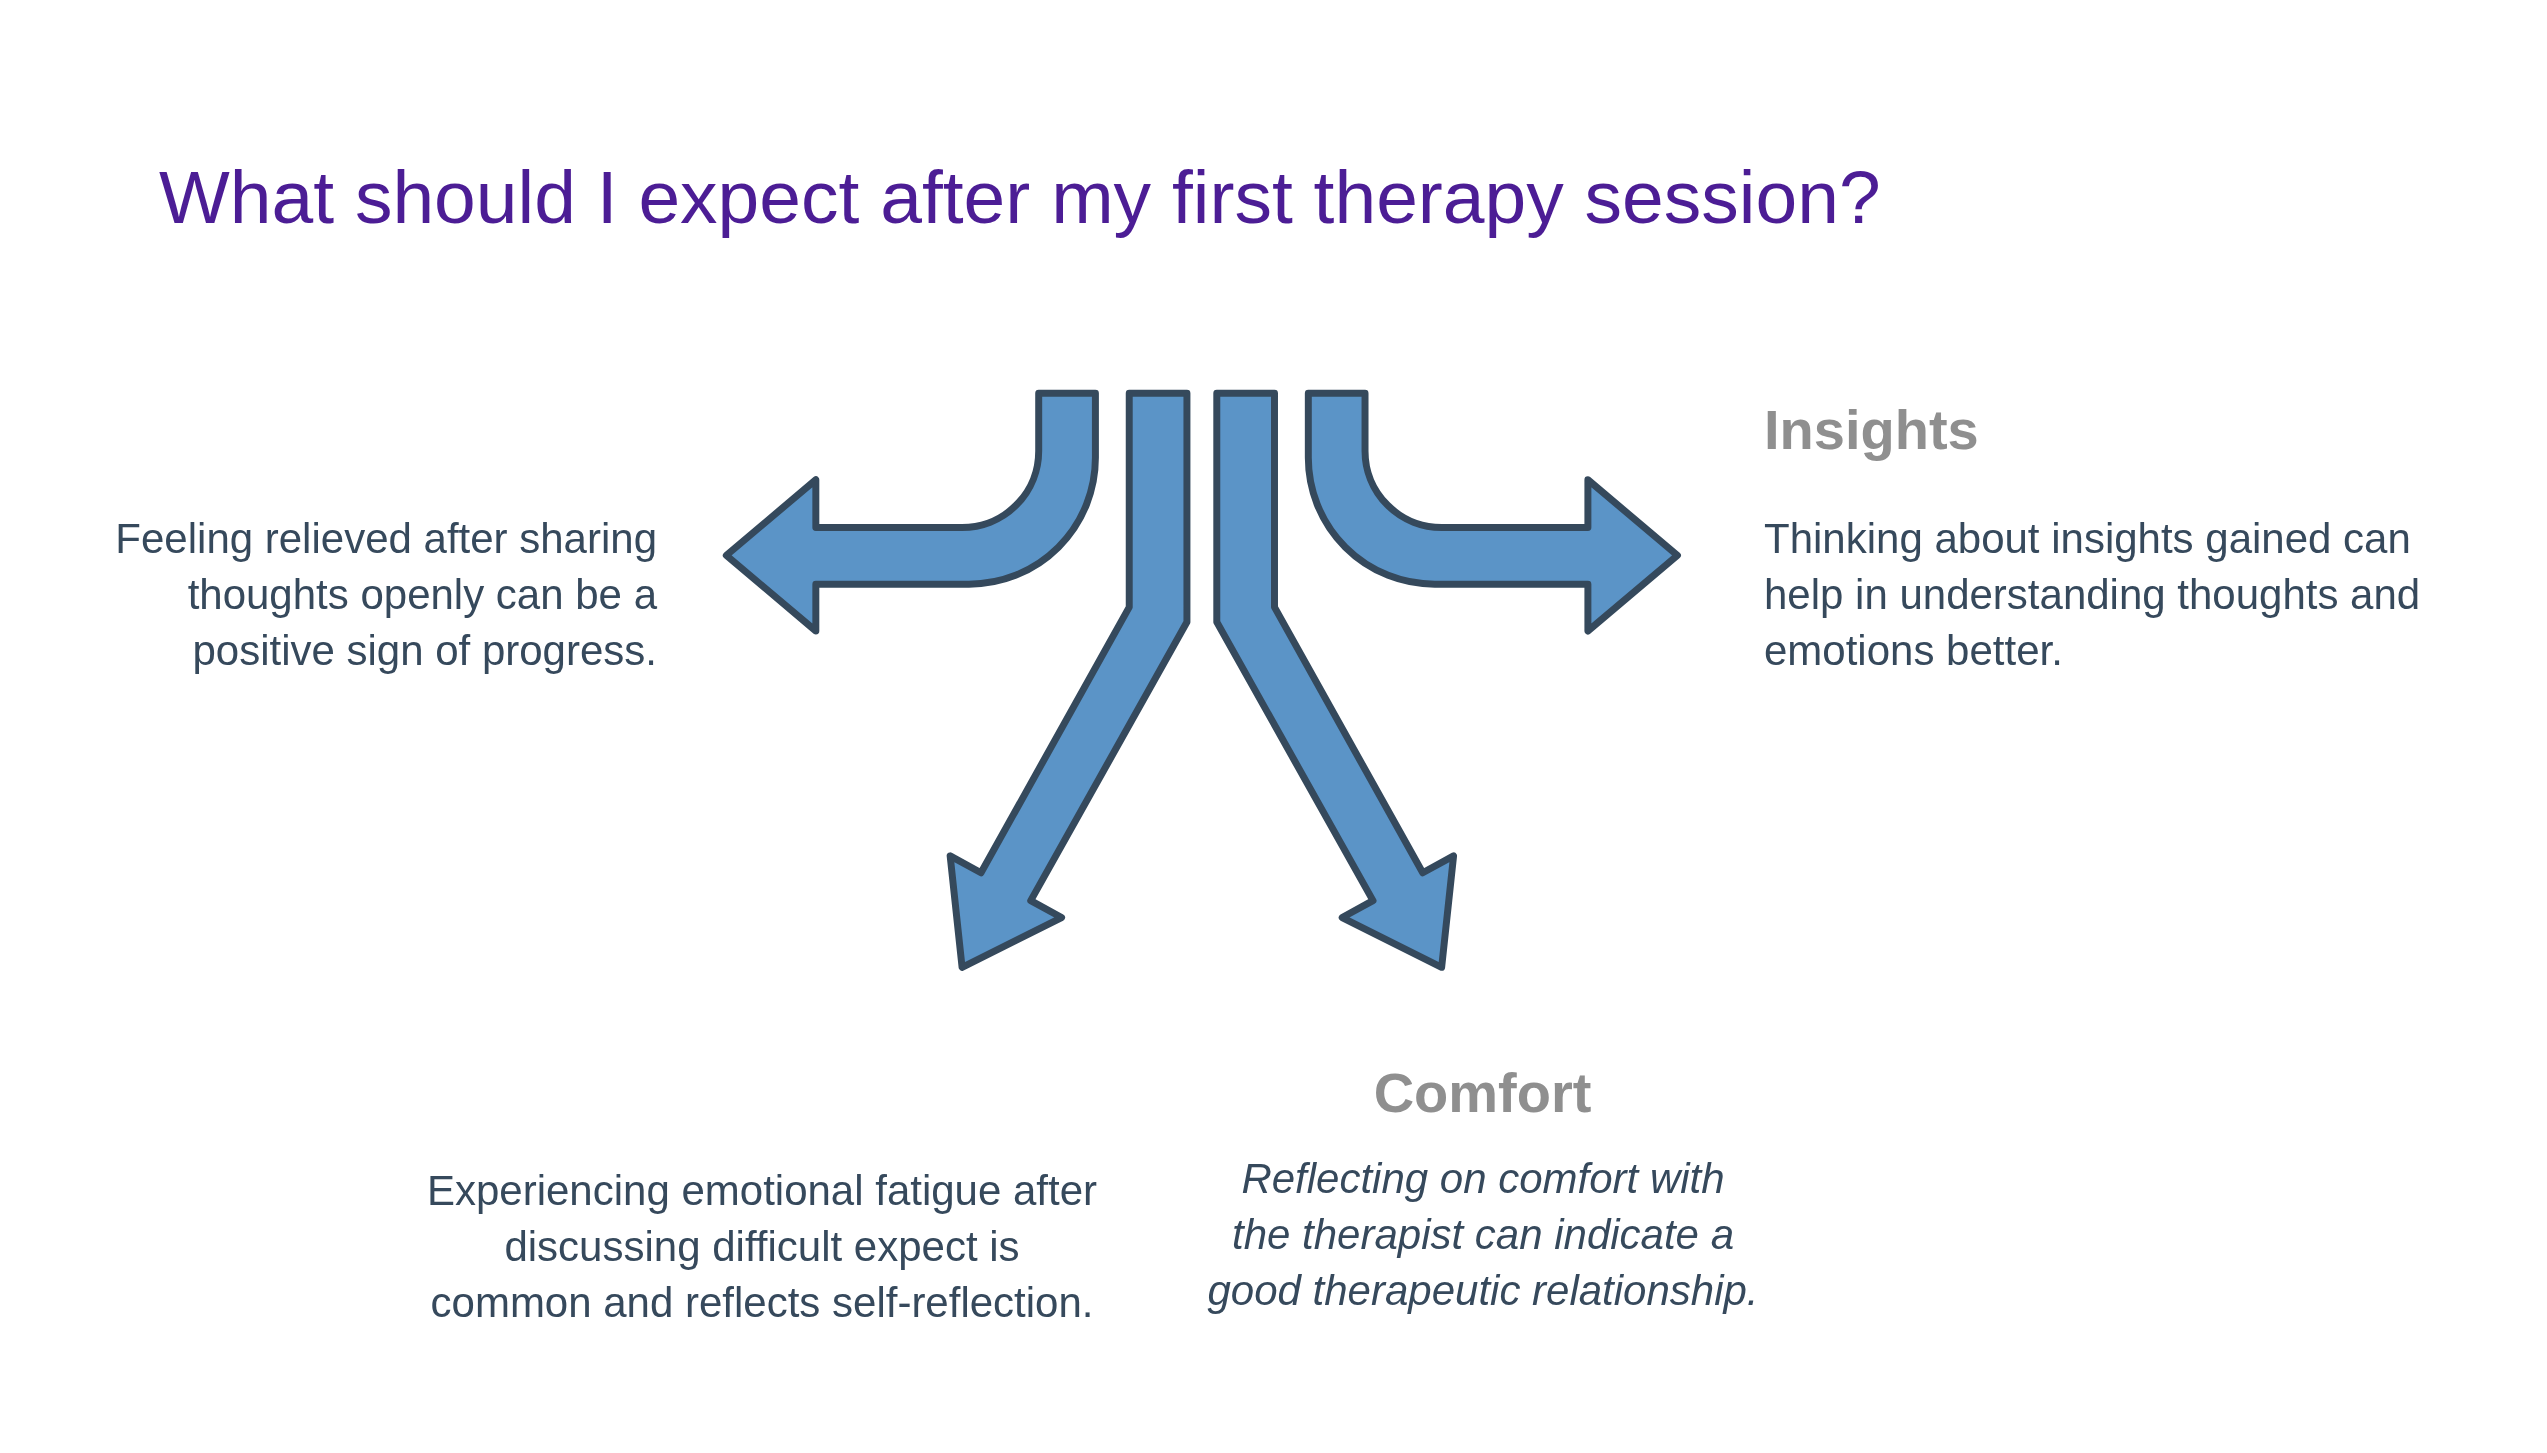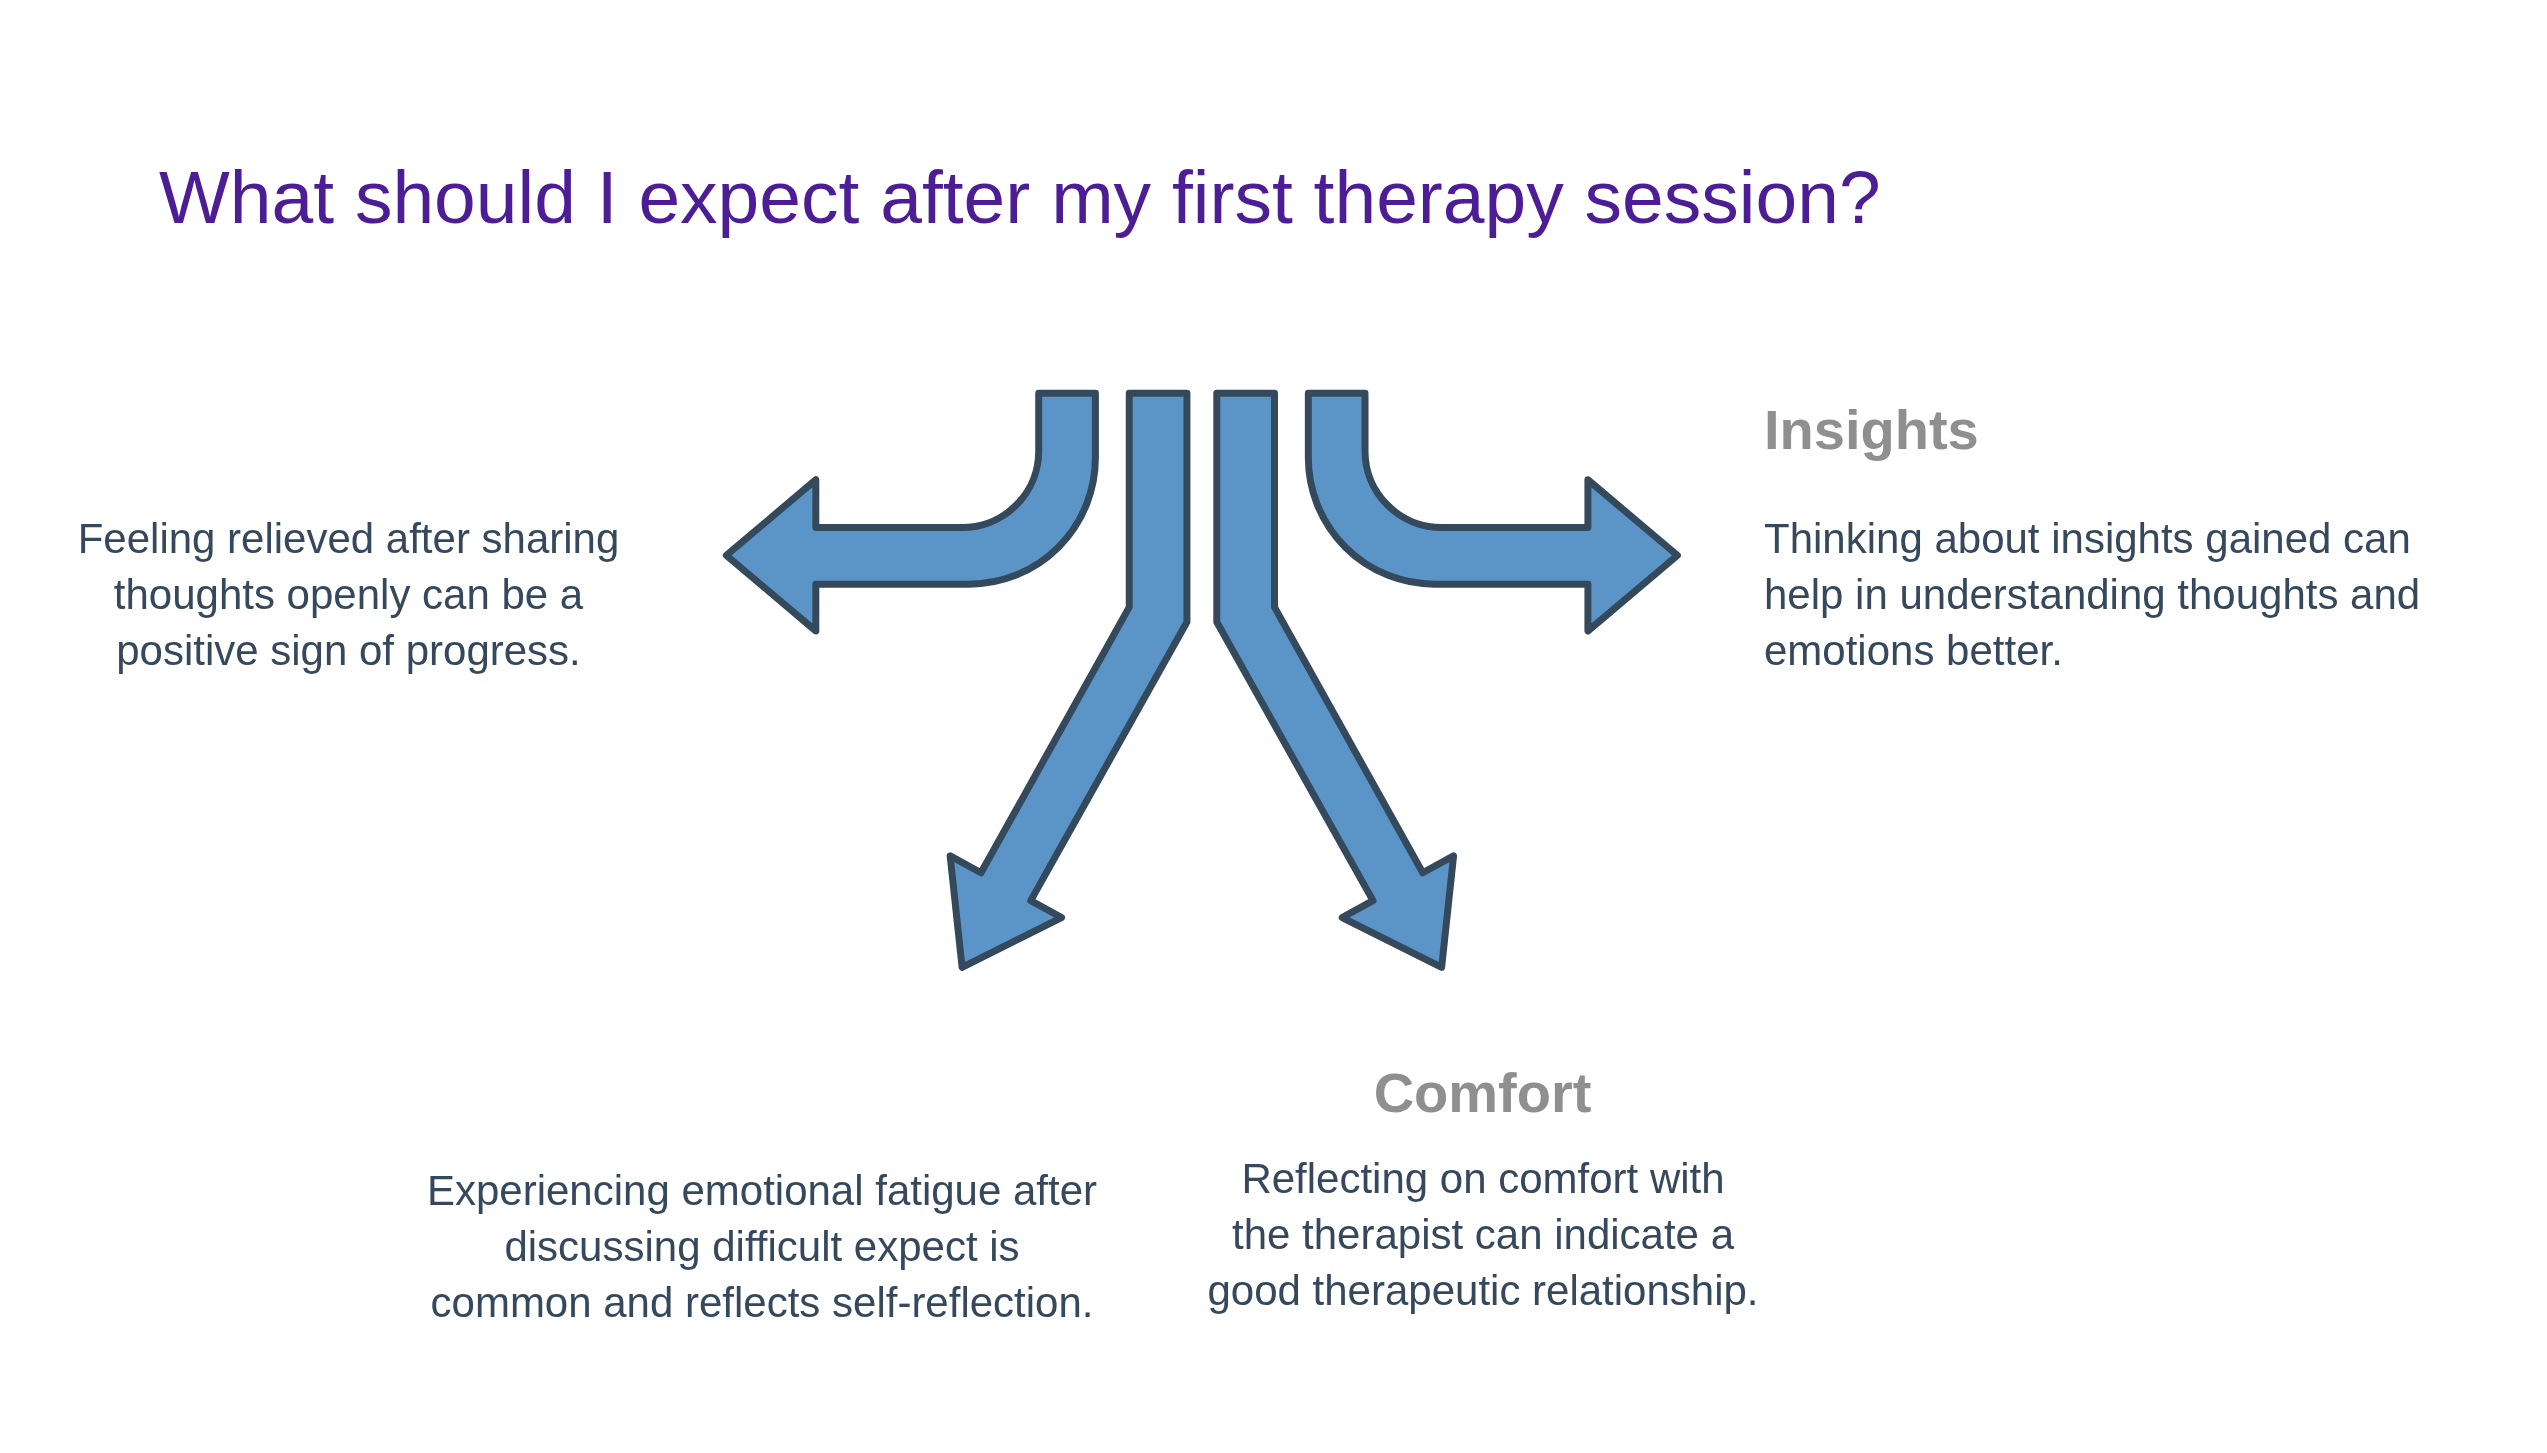--- a/index.html
+++ b/index.html
@@ -32,27 +32,27 @@
   }
   .body-text {
     position: absolute;
     font-size: 42px;
     color: #36495C;
     line-height: 56px;
     white-space: pre-line;
     margin: 0;
   }
   .relief-h   { left: 60px;   top: 400px;  width: 597px; text-align: right; }
-  .relief-b   { left: 40px;   top: 511px;  width: 617px; text-align: center; }
+  .relief-b   { left: 40px;   top: 511px;  width: 617px; text-align: right; }
   .insights-h { left: 1764px; top: 400px;  width: 756px; text-align: left; }
   .insights-b { left: 1764px; top: 511px;  width: 786px; text-align: left; }
   .fatigue-h  { left: 464px;  top: 1076px; width: 597px; text-align: center; }
   .fatigue-b  { left: 344px;  top: 1163px; width: 836px; text-align: center; }
   .comfort-h  { left: 1184px; top: 1063px; width: 597px; text-align: center; }
-  .comfort-b  { left: 1065px; top: 1151px; width: 836px; text-align: center; }
+  .comfort-b  { left: 1065px; top: 1151px; width: 836px; text-align: center; font-style: italic; }
   .arrows {
     position: absolute;
     left: 0;
     top: 0;
     width: 2547px;
     height: 1454px;
   }
 </style>
 </head>
 <body>

